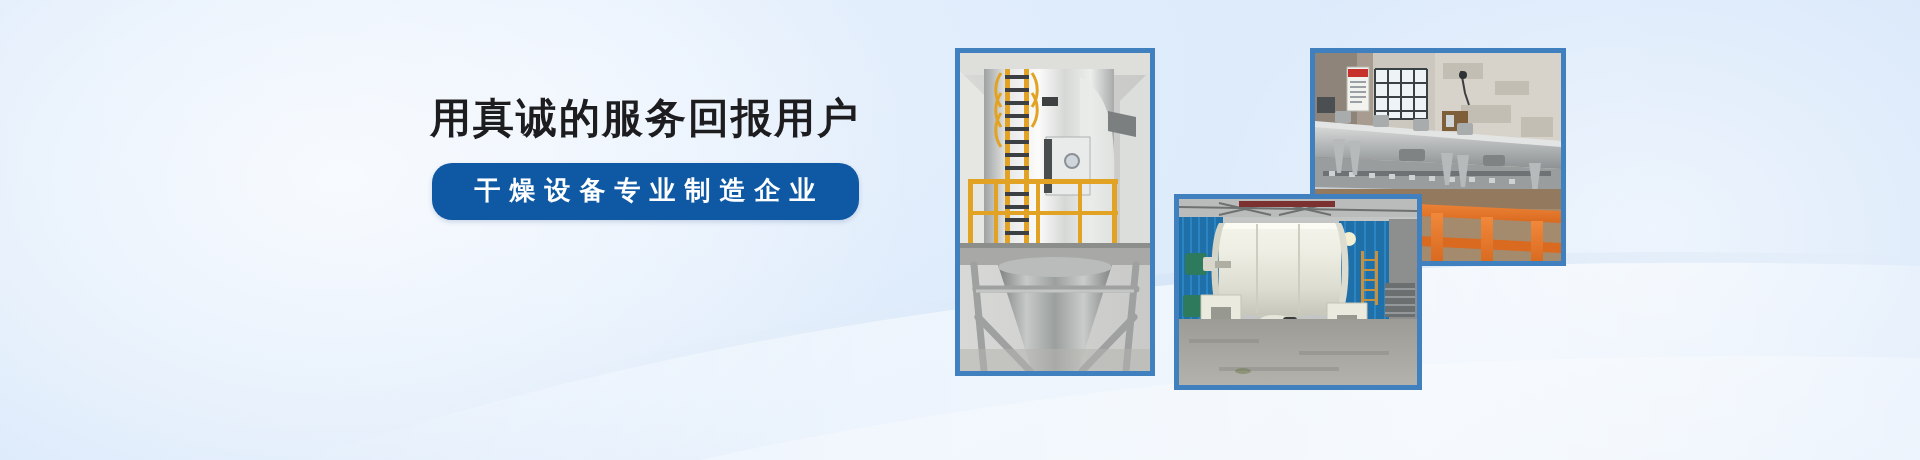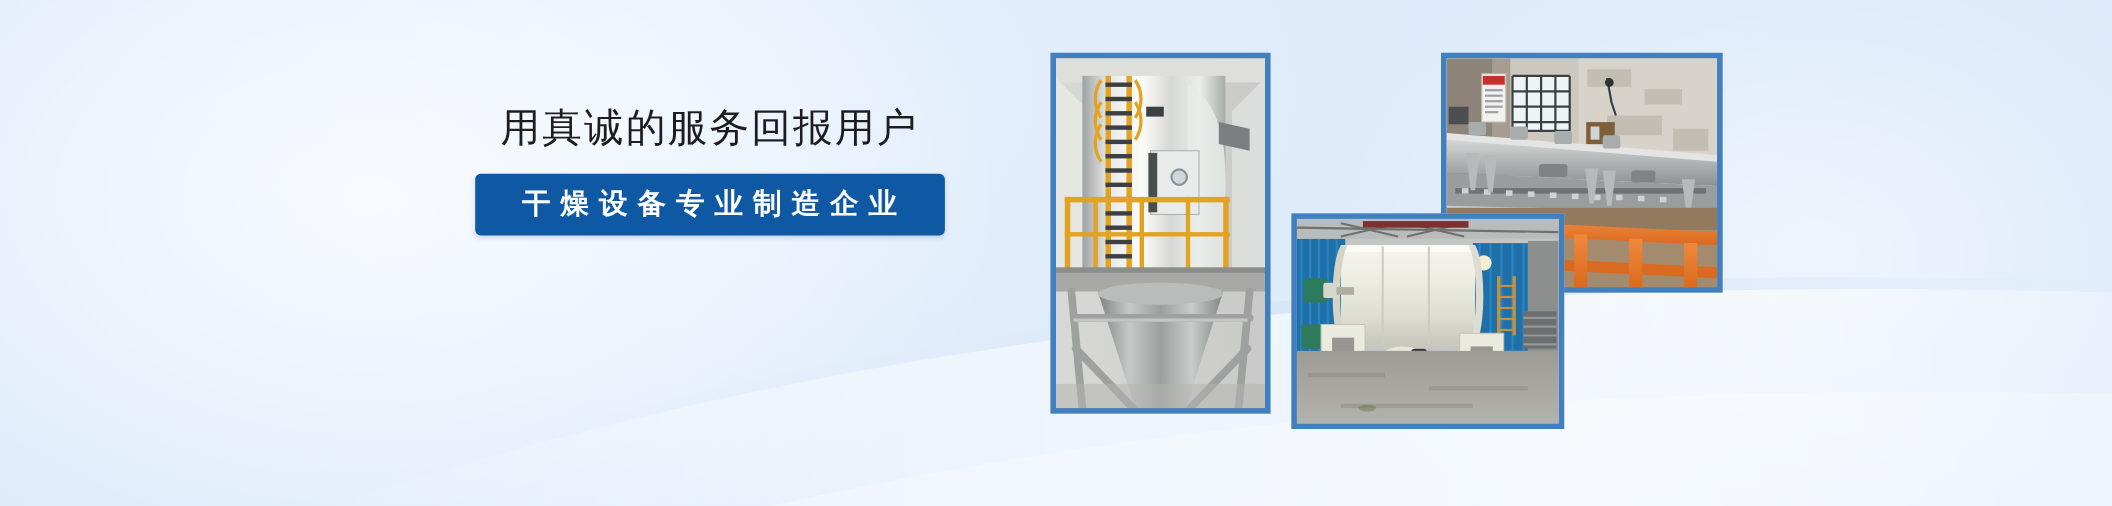--- a/index.html
+++ b/index.html
@@ -28,25 +28,25 @@
   
   .swoosh{position:absolute;left:0;bottom:0;width:1920px;height:230px;pointer-events:none;}
   .swoosh svg{display:block;width:1920px;height:230px;}
 
   
   .textblock{
     position:absolute;left:300px;top:96px;width:690px;
     text-align:center;
   }
   .headline{
-    font-size:36px;line-height:1.1;color:#1d1d1f;letter-spacing:2px;
-    font-weight:400;margin:0 0 22px 0;white-space:nowrap;text-align:center;
+    font-size:41px;line-height:1.1;color:#1d1d1f;letter-spacing:2px;
+    font-weight:700;margin:0 0 22px 0;white-space:nowrap;text-align:center;
   }
   .badge{
-    display:inline-block;background:#0f59a4;border-radius:5px;
+    display:inline-block;background:#0f59a4;border-radius:20px;
     padding:13px 34px 15px 34px;box-sizing:border-box;
     box-shadow:0 2px 5px rgba(20,60,120,.18);
   }
   .badge-text{
     display:block;color:#ffffff;font-size:26px;line-height:1.1;
     letter-spacing:9px;text-indent:9px;font-weight:700;white-space:nowrap;
   }
   .subtitle{
     margin:26px 0 0 0;font-size:21px;line-height:1.2;color:#1f1f24;
     letter-spacing:1px;font-weight:700;white-space:nowrap;

